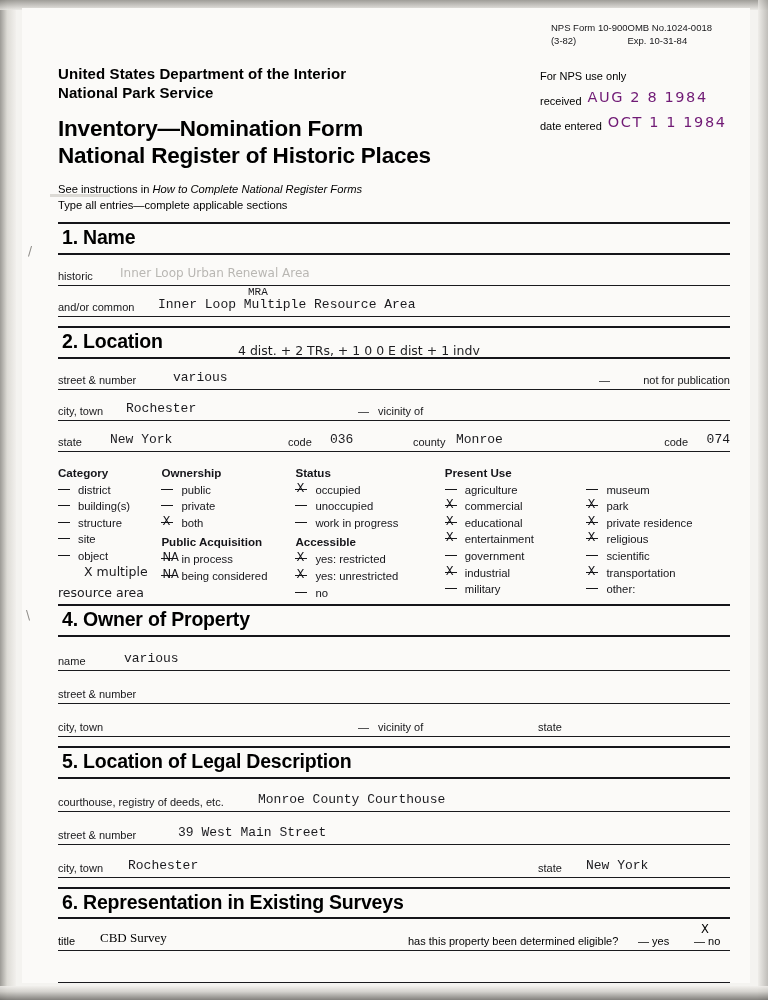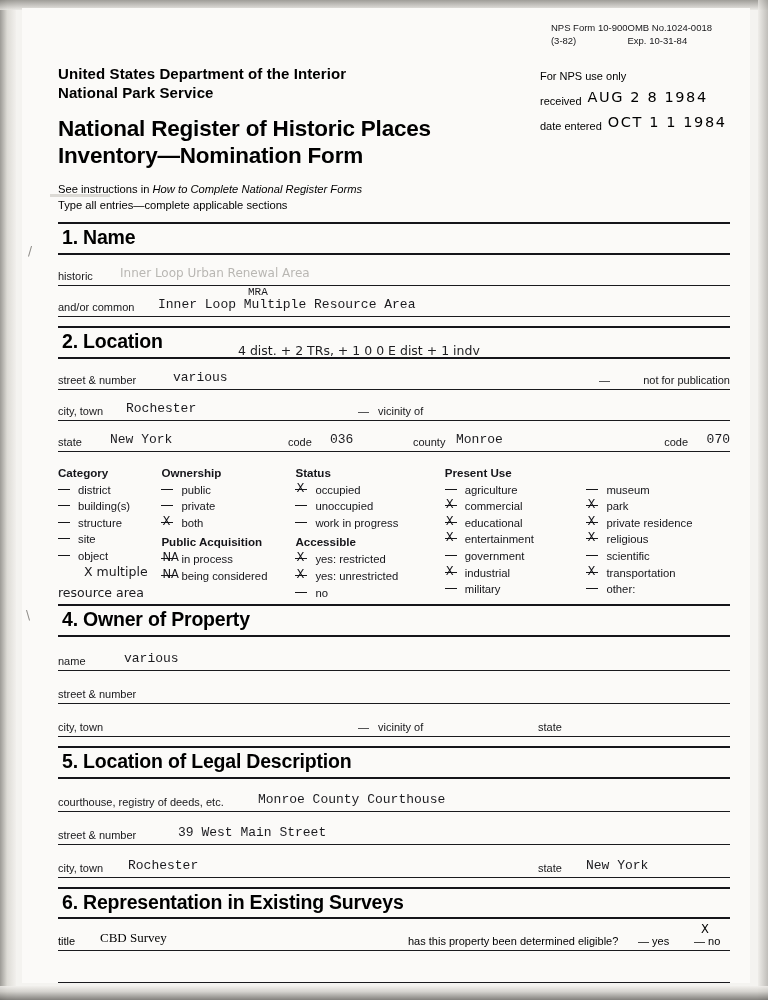--- a/index.html
+++ b/index.html
@@ -108,21 +108,21 @@
     display: flex;
     align-items: flex-end;
     margin-bottom: 9px;
     gap: 6px;
   }
   .npsbox .row .cap { white-space: nowrap; }
   .stamp {
     font-family: "DejaVu Sans", sans-serif;
     font-size: 14.5px;
     letter-spacing: 1.6px;
-    color: #000000;
+    color: #701a75;
     transform: translateY(-2px);
   }
 
   
   .secbar {
     margin-top: 9px;
     border-top: 2.4px solid #15151a;
     border-bottom: 2.4px solid #15151a;
     padding: 2px 0 3px 0;
     position: relative;
@@ -307,22 +307,22 @@
           <span class="stamp">OCT 1 1 1984</span>
         </div>
       </div>
 
       <div class="agency">
         <div>United States Department of the Interior</div>
         <div>National Park Service</div>
       </div>
 
       <div class="bigtitle">
+        <div>Inventory—Nomination Form</div>
         <div>National Register of Historic Places</div>
-        <div>Inventory—Nomination Form</div>
       </div>
 
       <div class="instructions">
         <div>
           <span>See instructions in </span><i>How to Complete National Register Forms</i>
         </div>
         <div>Type all entries—complete applicable sections</div>
       </div>
 
       <div class="secbar" style="">
@@ -355,21 +355,21 @@
         <span class="cap" style="left:320px;">vicinity of</span>
       </div>
       <div class="frow">
         <span class="cap" style="left:0;">state</span>
         <span class="val" style="left:52px;">New York</span>
         <span class="cap" style="left:230px;">code</span>
         <span class="val" style="left:272px;">036</span>
         <span class="cap" style="left:355px;">county</span>
         <span class="val" style="left:398px;">Monroe</span>
         <span class="cap" style="right:42px;">code</span>
-        <span class="val" style="right:0;">070</span>
+        <span class="val" style="right:0;">074</span>
       </div>
 
 
       <div class="classify">
         <div class="col-cat">
           <div class="colhead">Category</div>
           <div class="opt"><span class="blank"></span><span class="mark"></span><span>district</span></div>
           <div class="opt"><span class="blank"></span><span class="mark"></span><span>building(s)</span></div>
           <div class="opt"><span class="blank"></span><span class="mark"></span><span>structure</span></div>
           <div class="opt"><span class="blank"></span><span class="mark"></span><span>site</span></div>

